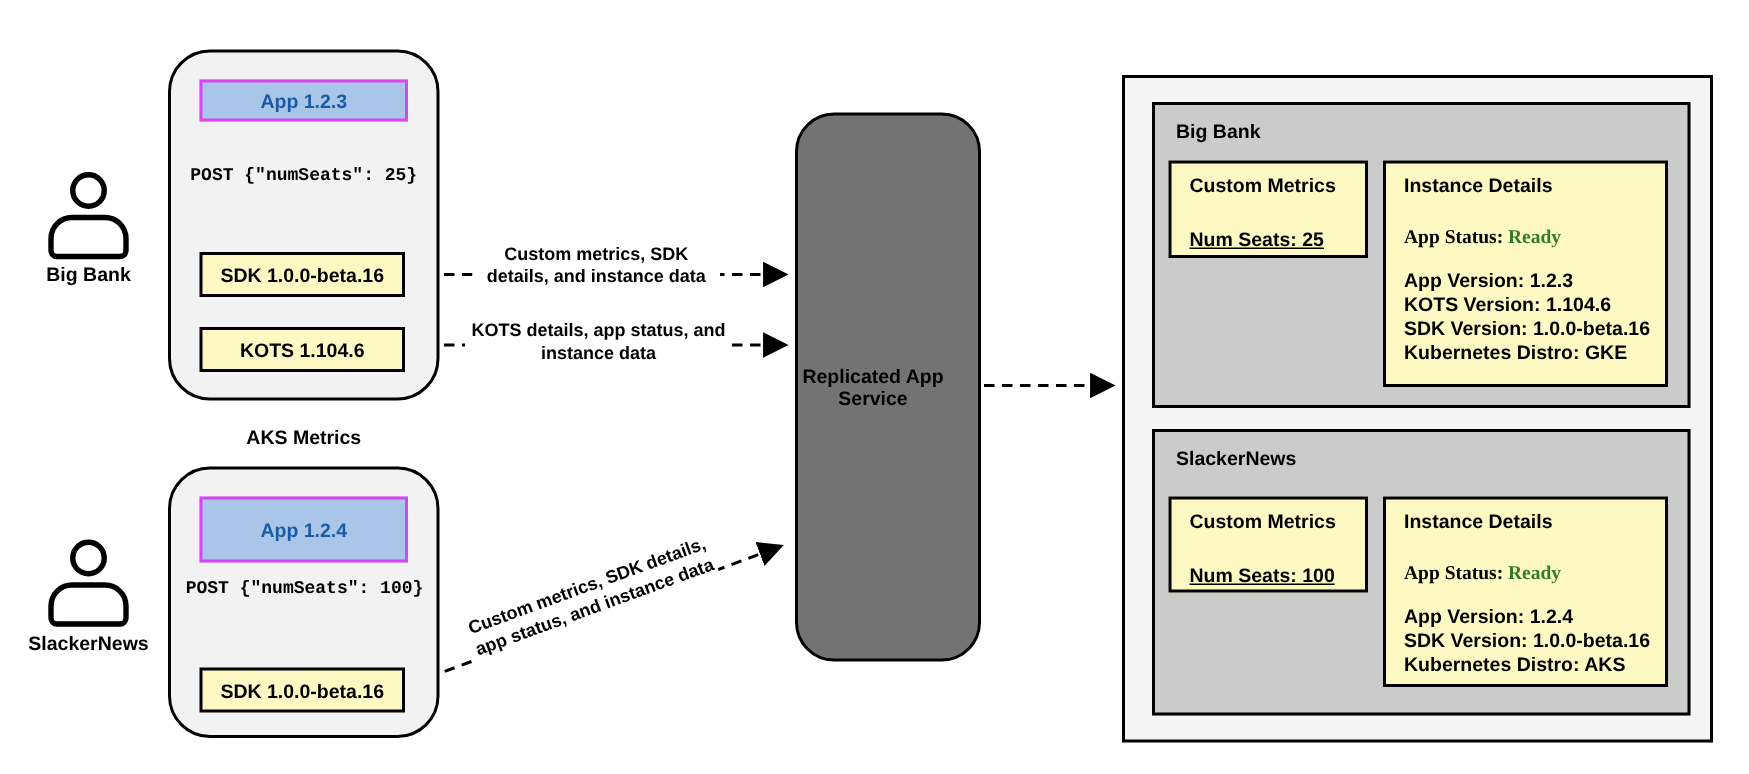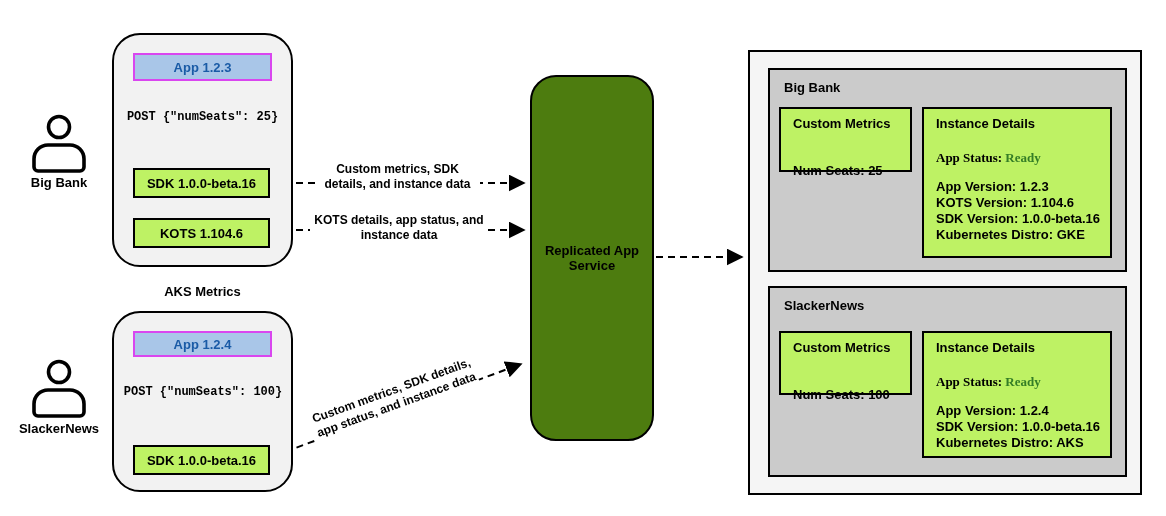--- a/index.html
+++ b/index.html
@@ -1,35 +1,35 @@
 <!DOCTYPE html>
 <html><head>
 <meta charset="utf-8">
 <style>
   html,body{margin:0;padding:0;background:#fff;}
   #canvas{
     position:relative;width:1166px;height:516px;overflow:hidden;
     font-family:"Liberation Sans", sans-serif;color:#000;background:#fff;
   }
   .abs{position:absolute;box-sizing:border-box;}
-  .box{position:absolute;box-sizing:border-box;border:2px solid #000;background:#bef264;}
+  .box{position:absolute;box-sizing:border-box;border:2px solid #000;background:#fef9c3;}
   .cluster{background:#F2F2F2;border-radius:28px;}
-  .service{background:#4d7c0f;border-radius:26px;display:flex;align-items:center;justify-content:center;}
+  .service{background:#737373;border-radius:26px;display:flex;align-items:center;justify-content:flex-start;}
   .platform{background:#F5F5F5;}
   .tenant{background:#CBCBCB;}
   .appbox{background:#A9C6E8;border:2px solid #d946ef;color:#1A5BA6;}
   .ctr{display:flex;align-items:center;justify-content:center;text-align:center;}
   .b13{font-weight:bold;font-size:13px;line-height:15px;}
   .b12{font-weight:bold;font-size:12px;line-height:15px;}
   .mono{font-family:"Liberation Mono","DejaVu Sans Mono",monospace;font-size:12px;font-weight:bold;}
   .arrowlabel{background:#fff;text-align:center;}
   .rot{transform:rotate(-20deg);}
   .tenant-name{position:absolute;left:14px;top:10px;font-weight:bold;font-size:13px;}
   .innerbox{padding:7px 4px 0 12px;}
-  .metric-value{margin-top:32px;}
+  .metric-value{margin-top:21px;text-decoration:underline;}
   .status-line{margin-top:19px;font-family:Liberation Serif, serif;}
   .detail-lines{margin-top:14px;line-height:16px;}
   .b13 .green{font-weight:bold;}
   svg{position:absolute;left:0;top:0;}
 </style>
 </head>
 <body>
 
 <div id="canvas">
 
@@ -67,21 +67,21 @@
   <div class="abs ctr b13" style="left:4px;top:421px;width:110px;">SlackerNews</div>
 
   <div class="box cluster" style="left:112px;top:33px;width:181px;height:234px;"></div>
   <div class="box appbox ctr b13" style="left:133px;top:53px;width:139px;height:28px;">App 1.2.3</div>
   <div class="abs ctr mono" style="left:112px;top:110px;width:181px;">POST {"numSeats": 25}</div>
   <div class="box ctr b13" style="left:133px;top:168px;width:137px;height:30px;">SDK 1.0.0-beta.16</div>
   <div class="box ctr b13" style="left:133px;top:218px;width:137px;height:30px;">KOTS 1.104.6</div>
 
   <div class="abs ctr b13" style="left:112px;top:284px;width:181px;">AKS Metrics</div>
   <div class="box cluster" style="left:112px;top:311px;width:181px;height:181px;"></div>
-  <div class="box appbox ctr b13" style="left:133px;top:331px;width:139px;height:26px;">App 1.2.4</div>
+  <div class="box appbox ctr b13" style="left:133px;top:331px;width:139px;height:44px;">App 1.2.4</div>
   <div class="abs ctr mono" style="left:108px;top:385px;width:190px;">POST {"numSeats": 100}</div>
   <div class="box ctr b13" style="left:133px;top:445px;width:137px;height:30px;">SDK 1.0.0-beta.16</div>
 
   <div class="abs ctr b12 arrowlabel" style="left:315px;top:162px;width:165px;">Custom metrics, SDK details, and instance data</div>
   <div class="abs ctr b12 arrowlabel" style="left:310px;top:213px;width:178px;">KOTS details, app status, and instance data</div>
   <div class="abs ctr b12 arrowlabel rot" style="left:308px;top:383px;width:172px;">Custom metrics, SDK details, app status, and instance data</div>
 
   <div class="box service" style="left:530px;top:75px;width:124px;height:366px;">
     <div class="ctr b13" style="width:100px;">Replicated App Service</div>
   </div>

